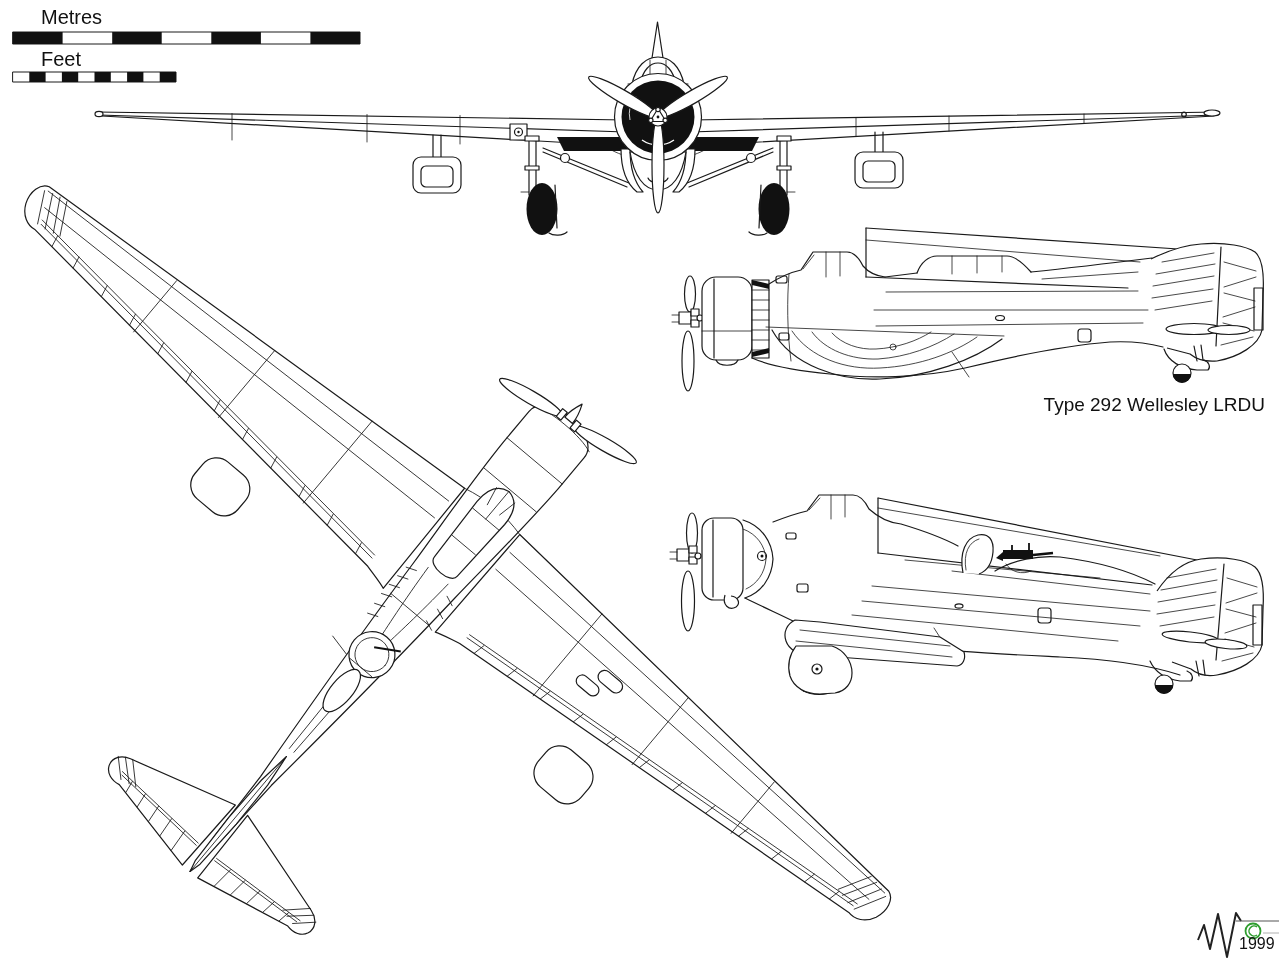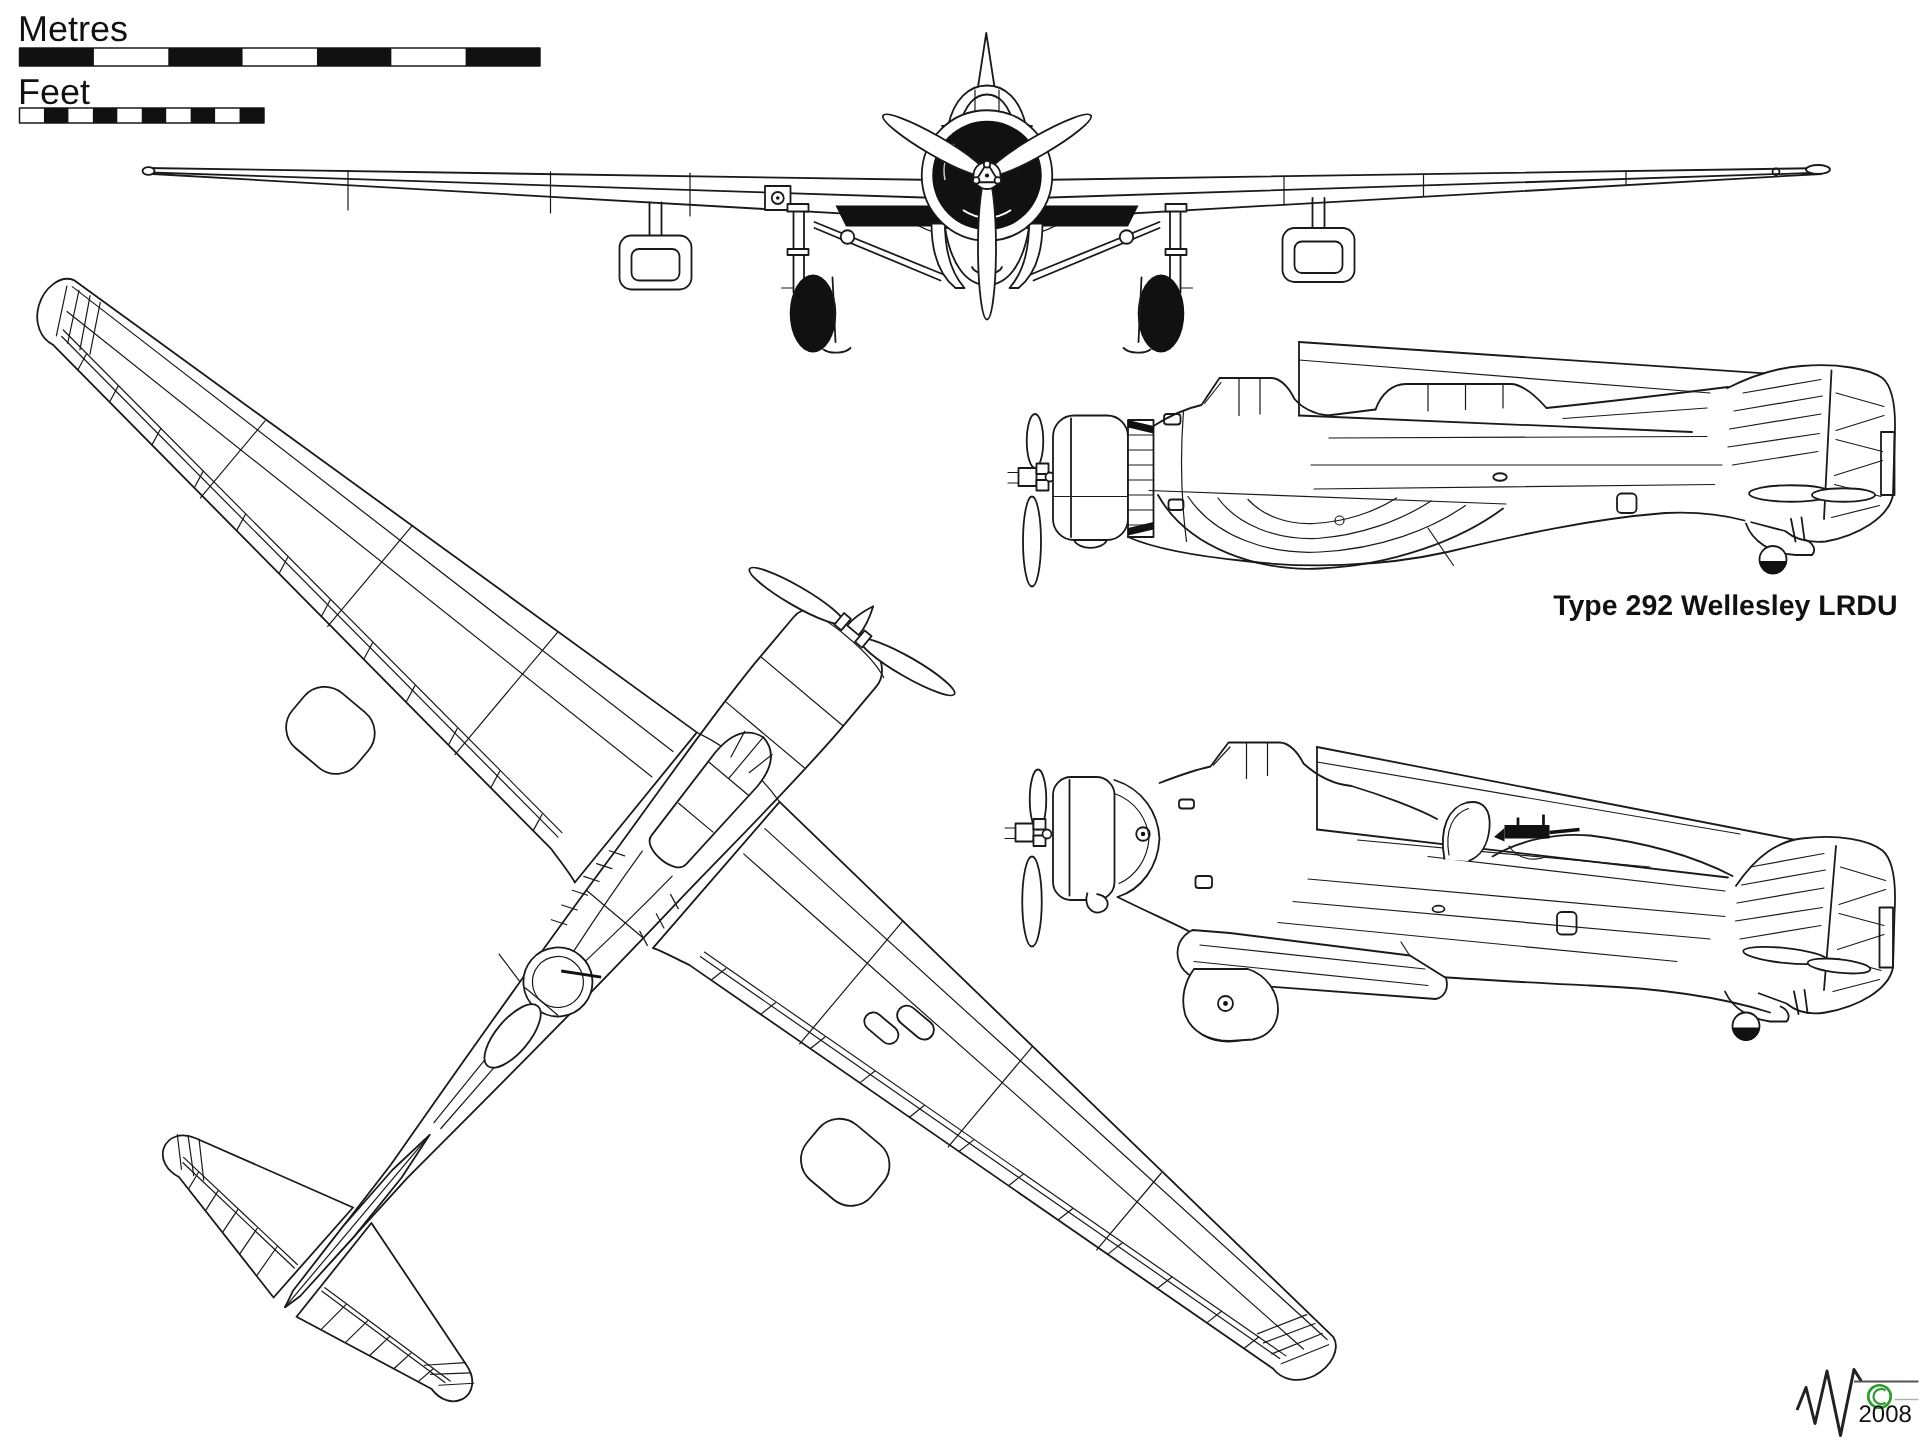--- a/index.html
+++ b/index.html
@@ -6,22 +6,22 @@
   .stage{position:relative;width:1280px;height:960px;background:#ffffff;overflow:hidden;
          font-family:"Liberation Sans", sans-serif;}
   .stage svg{position:absolute;left:0;top:0;}
   svg *{vector-effect:none;}
   .ln{stroke:#1a1a1a;stroke-width:1.2;fill:none;stroke-linecap:round;stroke-linejoin:round;}
   .thin{stroke:#1a1a1a;stroke-width:0.8;fill:none;stroke-linecap:round;}
   .fw{stroke:#1a1a1a;stroke-width:1.2;fill:#ffffff;stroke-linejoin:round;}
   .fb{fill:#111111;stroke:none;}
   .wht{stroke:#ffffff;stroke-width:1.4;fill:none;}
   .lbl{position:absolute;color:#111;white-space:nowrap;}
-  .lbl-scale{font-size:24px;}
-  .lbl-type{font-size:19px;width:260px;text-align:right;font-weight:bold;}
+  .lbl-scale{font-size:20px;margin-left:29px;}
+  .lbl-type{font-size:19px;width:260px;text-align:right;}
   .lbl-year{font-size:16px;}
 </style>
 </head>
 <body>
 
 <div class="stage">
 
 <svg width="1280" height="960" viewBox="0 0 1280 960">
 
   <g>
@@ -328,15 +328,15 @@
     <path d="M1263,933 L1279,933" style="stroke:#b0b0b0;stroke-width:1;fill:none"></path>
     <circle cx="1253" cy="931" r="7.5" fill="none" stroke-width="1.8" stroke="#2f9e2f"></circle>
     <path d="M1257,927 A5,5 0 1 0 1257,935" fill="none" stroke-width="1.5" stroke="#2f9e2f"></path>
   </g>
 
 </svg>
 
 <div class="lbl lbl-scale" style="left:12px;top:6px;">Metres</div>
 <div class="lbl lbl-scale" style="left:12px;top:48px;">Feet</div>
 <div class="lbl lbl-type" style="left:1005px;top:394px;">Type 292 Wellesley LRDU</div>
-<div class="lbl lbl-year" style="left:1239px;top:935px;">2008</div>
+<div class="lbl lbl-year" style="left:1239px;top:935px;">1999</div>
 
 </div>
 
 </body></html>

